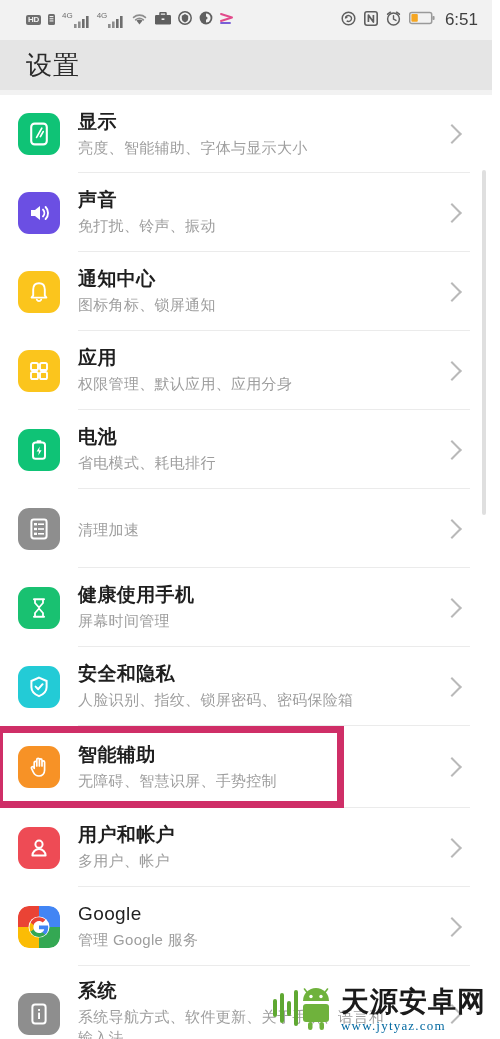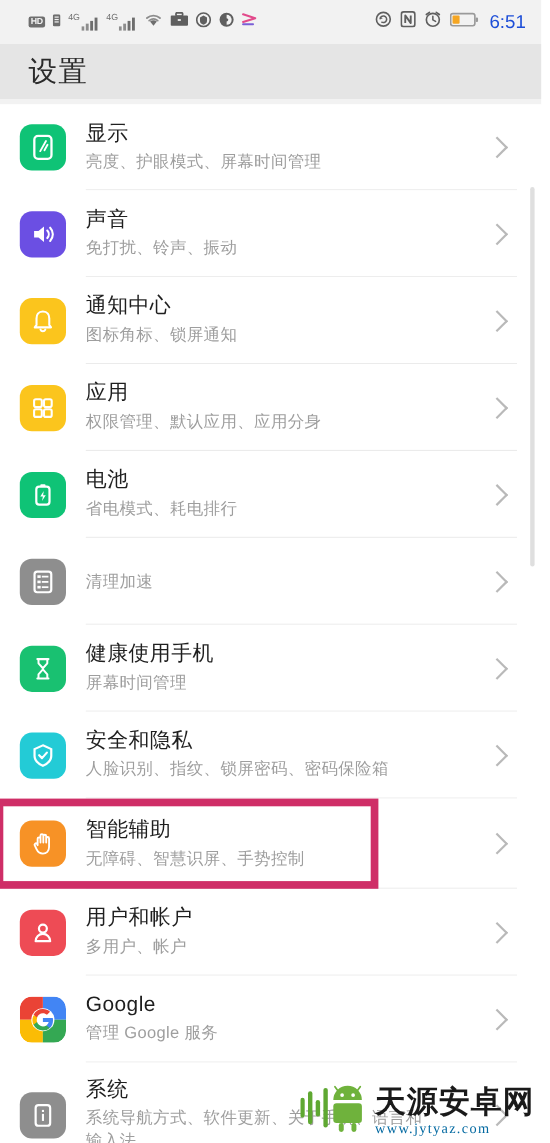--- a/index.html
+++ b/index.html
@@ -29,21 +29,21 @@
   .sb-right { gap: 8px; }
   .sb-ico { display: block; }
   .hd-badge {
     display: inline-flex; align-items: center; justify-content: center;
     background: #6e6e6e; color: #f2f2f2;
     font-size: 8px; font-weight: bold;
     border-radius: 2px; padding: 1px 2px;
     letter-spacing: -0.3px; line-height: 1;
   }
   .sb-time {
-    font-size: 17px; color: #1d4ed8; margin-left: 2px;
+    font-size: 17px; color: #404040; margin-left: 2px;
     font-family: "Liberation Sans", sans-serif;
   }
   .sb-pair { display: flex; align-items: flex-end; gap: 1px; }
   .net-label { font-size: 8px; color: #6e6e6e; line-height: 1; margin-bottom: 8px; }
 
   
   .titlebar {
     height: 50px;
     background: #e5e5e5;
     display: flex; align-items: center;
@@ -85,21 +85,21 @@
     overflow: hidden;
   }
   .texts {
     margin-left: 18px;
     display: flex; flex-direction: column;
     justify-content: center;
     flex: 1 1 auto;
     min-width: 0;
   }
   .r-title {
-    font-size: 19px; color: #1f1f1f; font-weight: normal;
+    font-size: 19px; color: #1f1f1f; font-weight: bold;
     line-height: 1.25; letter-spacing: 0.4px;
   }
   .r-title.thin { font-weight: 400; }
   .r-sub {
     font-size: 15px; color: #9e9e9e;
     line-height: 1.45; margin-top: 3px; letter-spacing: 0.3px;
   }
   .chev {
     flex: 0 0 auto;
     width: 14px; height: 14px;
@@ -263,21 +263,21 @@
     <div class="row" style="height:78px;">
       <div class="icon-box" style="background:#0FC376;">
         <svg width="22" height="24" viewBox="0 0 22 24">
             <rect x="3.2" y="1.6" width="15.6" height="20.8" rx="3.4" fill="none" stroke="#ffffff" stroke-width="2.1"></rect>
             <path d="M13.8 6.2 L8.6 15.4" stroke="#ffffff" stroke-width="1.7" stroke-linecap="round"></path>
             <path d="M15.2 9.6 L12.4 14.6" stroke="#ffffff" stroke-width="1.7" stroke-linecap="round"></path>
           </svg>
       </div>
       <div class="texts">
         <span class="r-title">显示</span>
-        <span class="r-sub">亮度、护眼模式、屏幕时间管理</span>
+        <span class="r-sub">亮度、智能辅助、字体与显示大小</span>
       </div>
       <div class="chev-wrap">
           <div class="chev"></div>
         </div>
       <div class="divider"></div>
     </div>
 
     <div class="row">
       <div class="icon-box" style="background:#6B4FE3;">
         <svg width="24" height="22" viewBox="0 0 24 22">

